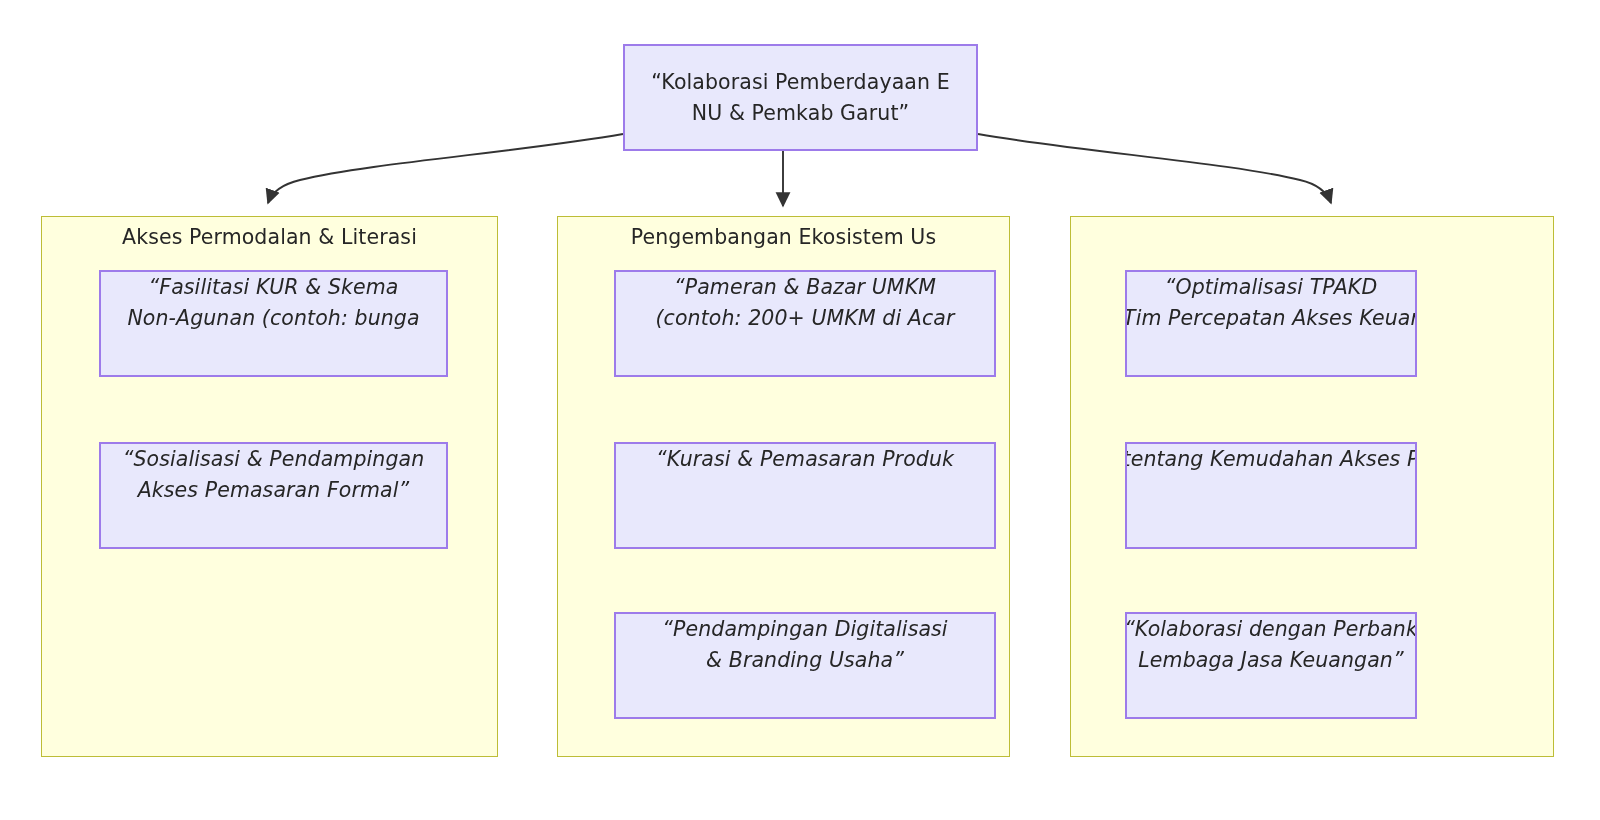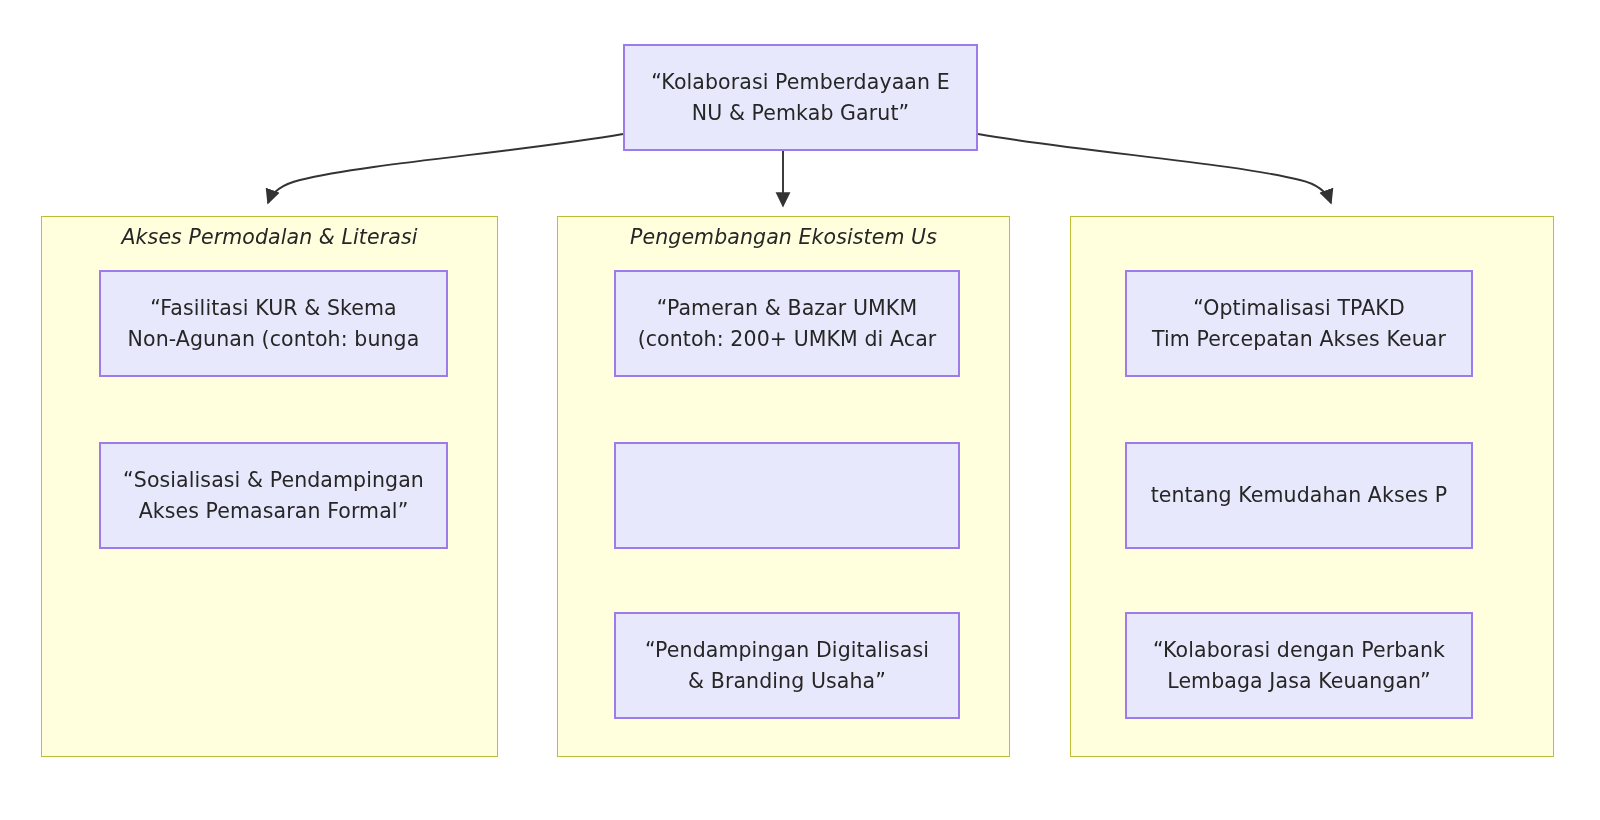--- a/index.html
+++ b/index.html
@@ -70,56 +70,55 @@
     position: absolute;
     top: 8px;
     left: 0;
     width: 100%;
     text-align: center;
     font-size: 20.5px;
     color: #262626;
     white-space: nowrap;
     overflow: hidden;
     letter-spacing: 0.1px;
-    font-style: italic;
   }
   .cluster-title span {
     display: inline-block;
     white-space: nowrap;
   }
 
   #cluster-1 { left: 41px;   width: 457px; }
   #cluster-2 { left: 557px;  width: 453px; }
   #cluster-3 { left: 1070px; width: 484px; }
 
   
   .leaf {
     position: absolute;
     height: 107px;
     box-sizing: border-box;
     background: #E8E8FC;
     border: 2px solid #9D7BEA;
     display: flex;
-    align-items: center;
     justify-content: center;
     overflow: hidden;
+    font-style: italic;
   }
   .leaf-label {
     font-size: 20.5px;
     color: #262626;
     line-height: 31px;
     text-align: center;
     white-space: nowrap;
     letter-spacing: 0.1px;
   }
 
   
   .c1 .leaf { left: 57px;  width: 349px; }
-  .c2 .leaf { left: 56px;  width: 346px; }
-  .c3 .leaf { left: 54px;  width: 348px; }
+  .c2 .leaf { left: 56px;  width: 382px; }
+  .c3 .leaf { left: 54px;  width: 292px; }
 
   .row-1 { top: 53px; }
   .row-2 { top: 225px; }
   .row-3 { top: 395px; }
 </style>
 </head>
 <body>
 
 <div id="canvas">
 
@@ -172,20 +171,21 @@
 
     <div class="leaf row-1">
       <div class="leaf-label">
         <div>“Pameran &amp; Bazar UMKM</div>
         <div>(contoh: 200+ UMKM di Acar</div>
       </div>
     </div>
 
     <div class="leaf row-2">
       <div class="leaf-label">
+        <div>“Kurasi &amp; Pemasaran Produk</div>
       </div>
     </div>
 
     <div class="leaf row-3">
       <div class="leaf-label">
         <div>“Pendampingan Digitalisasi</div>
         <div>&amp; Branding Usaha”</div>
       </div>
     </div>
   </div>

